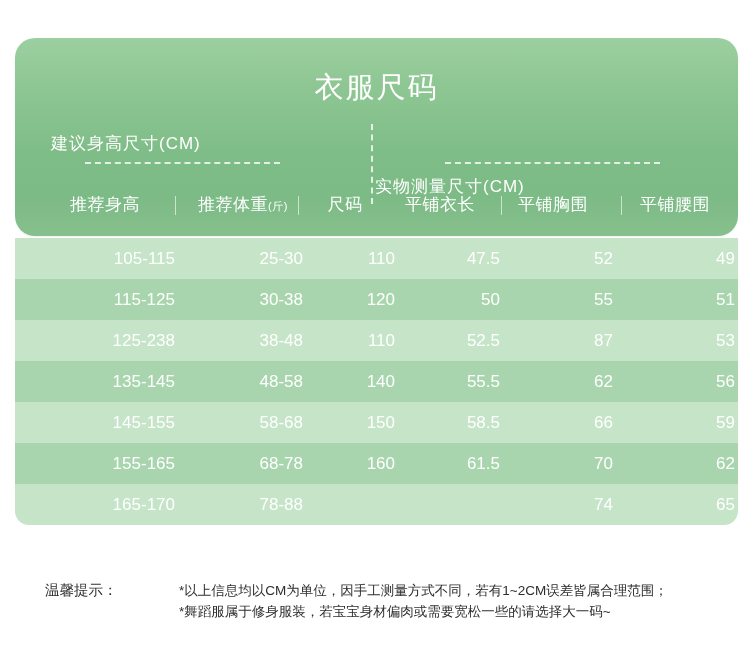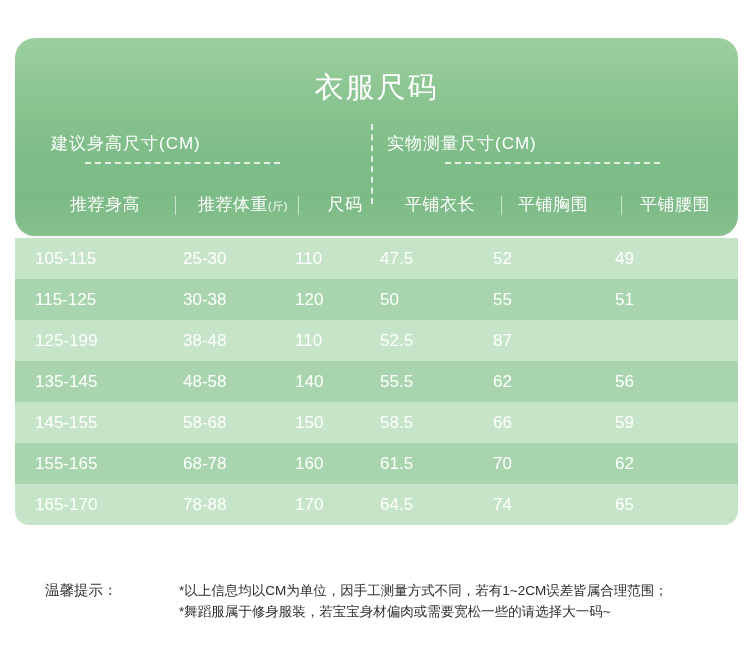--- a/index.html
+++ b/index.html
@@ -55,21 +55,21 @@
   
   .group-label {
     position: absolute;
     top: 94px;
     color: #ffffff;
     font-size: 17px;
     letter-spacing: 1px;
     text-align: left;
   }
   .group-left  { left: 36px;  width: 300px; }
-  .group-right { left: 372px; width: 330px; }
+  .group-right { left: 360px; width: 330px; margin-top: 43px; }
 
   
   .group-underline {
     position: absolute;
     top: 124px;
     height: 0;
     border-top: 2px dashed rgba(255,255,255,0.78);
   }
   .gu-left  { left: 70px;  width: 195px; }
   .gu-right { left: 430px; width: 215px; }
@@ -130,21 +130,21 @@
   .row.light { background: #c5e4c8; }
   .row.dark  { background: #a9d5ae; }
 
   .cell {
     position: absolute;
     top: 0;
     height: 41px;
     line-height: 41px;
     color: #ffffff;
     font-size: 17px;
-    text-align: left;
+    text-align: right;
     white-space: nowrap;
   }
 
   
   .c0 { left: 20px;  width: 140px; }
   .c1 { left: 168px; width: 120px; }
   .c2 { left: 280px; width: 100px; }
   .c3 { left: 365px; width: 120px; }
   .c4 { left: 478px; width: 120px; }
   .c5 { left: 600px; width: 120px; }
@@ -226,25 +226,26 @@
     <div class="row dark">
       <div class="cell c0">115-125</div>
       <div class="cell c1">30-38</div>
       <div class="cell c2">120</div>
       <div class="cell c3">50</div>
       <div class="cell c4">55</div>
       <div class="cell c5">51</div>
     </div>
 
     <div class="row light">
-      <div class="cell c0">125-199</div>
+      <div class="cell c0">125-238</div>
       <div class="cell c1">38-48</div>
       <div class="cell c2">110</div>
       <div class="cell c3">52.5</div>
       <div class="cell c4">87</div>
+      <div class="cell c5">53</div>
     </div>
 
     <div class="row dark">
       <div class="cell c0">135-145</div>
       <div class="cell c1">48-58</div>
       <div class="cell c2">140</div>
       <div class="cell c3">55.5</div>
       <div class="cell c4">62</div>
       <div class="cell c5">56</div>
     </div>
@@ -263,22 +264,20 @@
       <div class="cell c1">68-78</div>
       <div class="cell c2">160</div>
       <div class="cell c3">61.5</div>
       <div class="cell c4">70</div>
       <div class="cell c5">62</div>
     </div>
 
     <div class="row light">
       <div class="cell c0">165-170</div>
       <div class="cell c1">78-88</div>
-      <div class="cell c2">170</div>
-      <div class="cell c3">64.5</div>
       <div class="cell c4">74</div>
       <div class="cell c5">65</div>
     </div>
 
   </div>
 
   <div class="footer">
     <div class="footer-label">温馨提示：</div>
     <div class="footer-lines">
       <div class="footer-line">*以上信息均以CM为单位，因手工测量方式不同，若有1~2CM误差皆属合理范围；</div>

